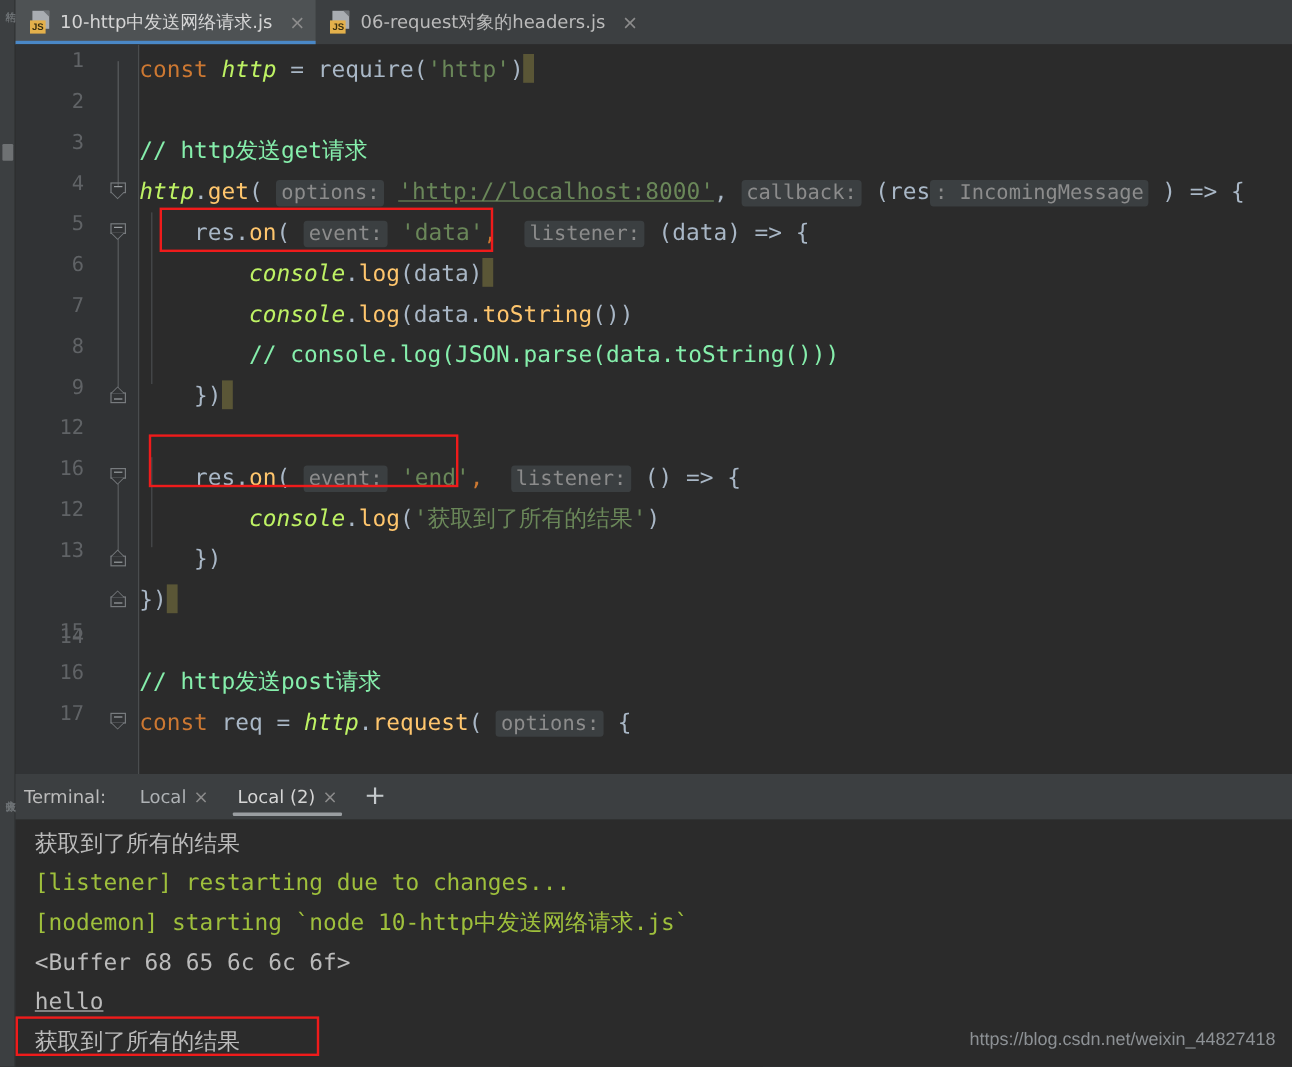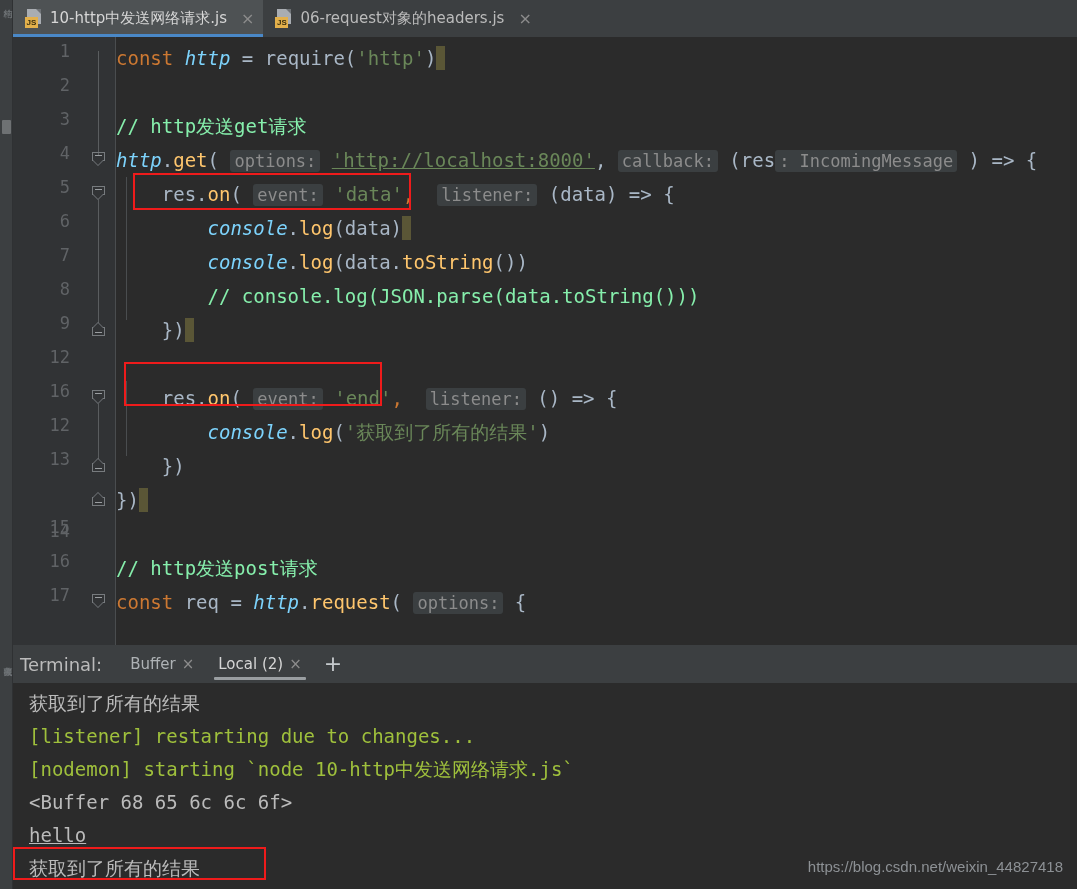--- a/index.html
+++ b/index.html
@@ -118,21 +118,21 @@
     position: absolute; left: 0;
     white-space: pre;
     font-family: "DejaVu Sans Mono", monospace;
     font-size: 19px;
     color: #a9b7c6;
     line-height: 34px;
   }
 
   
   .kw    { color: #cc7832; }
-  .fld   { color: #7dd3fc; font-style: italic; text-align: center; }
+  .fld   { color: #bef264; font-style: italic; text-align: center; }
   .fn    { color: #ffc66d; }
   .str   { color: #6a8759; }
   .cmt   { color: #86efac; }
   .plain { color: #a9b7c6; }
   .punc  { color: #a9b7c6; }
   .url   { color: #6a8759; text-decoration: underline; }
   .hint {
     background: #3b3f41;
     color: #8c8c8c;
     border-radius: 3px;
@@ -195,21 +195,21 @@
   
   .term-tabbar {
     position: absolute; left: 13px; top: 645px;
     width: 1064px; height: 38px;
     background: #3c3f41;
     display: flex; align-items: center;
     padding-left: 7px;
     gap: 0px;
   }
   .term-label {
-    font-size: 18px; color: #bbbbbb; margin-right: 16px;
+    font-size: 15px; color: #bbbbbb; margin-right: 16px;
   }
   .tterm {
     position: relative;
     display: flex; align-items: center; gap: 6px;
     padding: 0 12px;
     height: 38px;
     font-size: 15px; color: #aeb2b5;
   }
   .tterm.active { color: #d6d6d6; }
   .tterm.active .tab-underline {
@@ -354,21 +354,21 @@
         <div class="cline" style="top: 514px;"><span class="cmt">// http发送post请求</span></div>
         <div class="cline" style="top: 548px;"><span class="kw">const</span><span class="plain"> req = </span><span class="fld">http</span><span class="punc">.</span><span class="fn">request</span><span class="punc">(</span><span class="plain"> </span><span class="hint">options:</span><span class="plain"> {</span></div>
         <div class="indent-guide" style="left: 10px; top: 140px; height: 142.8px;"></div>
         <div class="indent-guide" style="left: 10px; top: 344px; height: 74.8px;"></div>
       </div>
   </div>
 
   <div class="term-tabbar" id="term-tabs">
       <span class="term-label">Terminal:</span>
       <div class="tterm">
-        <span>Buffer</span>
+        <span>Local</span>
         <span class="x">×</span>
       </div>
       <div class="tterm active">
         <span>Local (2)</span>
         <span class="x">×</span>
         <span class="tab-underline"></span>
       </div>
       <span class="plus">+</span>
     </div>
 

